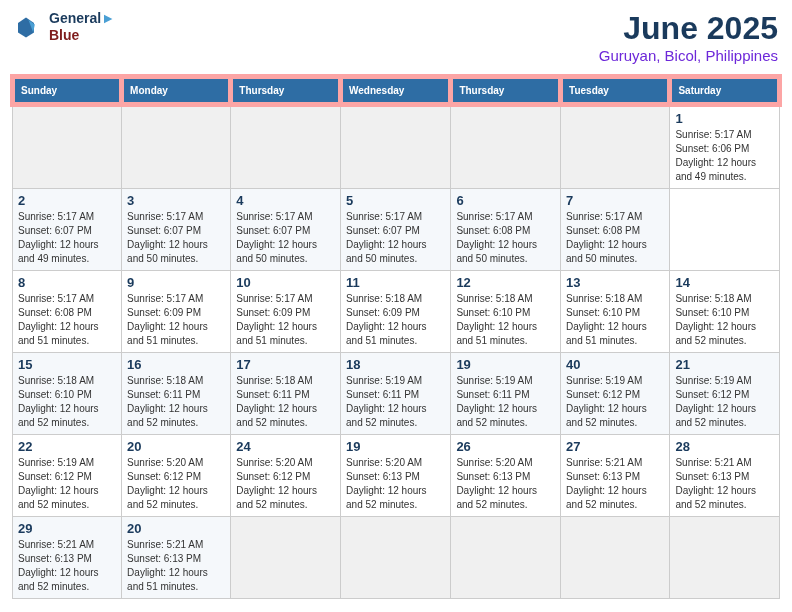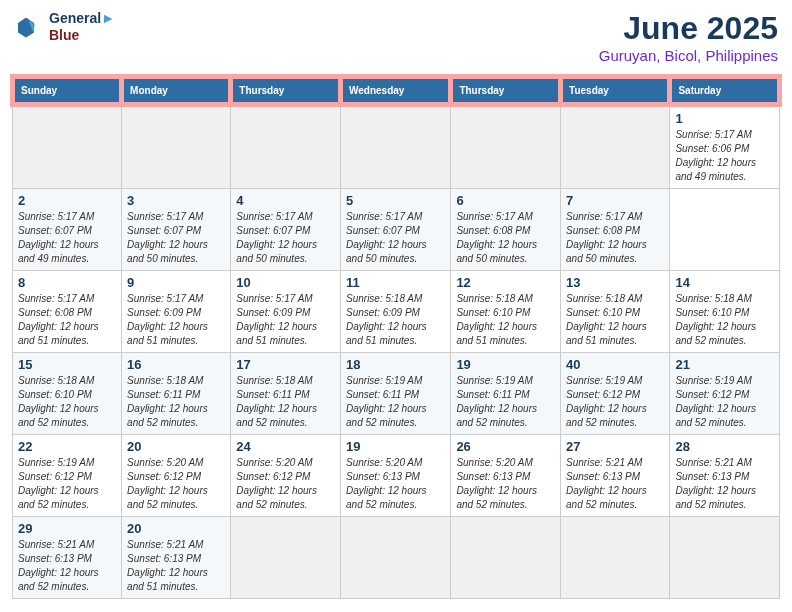--- a/index.html
+++ b/index.html
@@ -78,21 +78,20 @@
       font-size: 13px;
       font-weight: bold;
       color: #1a3a5c;
       display: block;
       margin-bottom: 2px;
     }
     .day-info {
       font-size: 10px;
       color: #333;
       line-height: 1.4;
-      font-style: italic;
     }
     .empty-cell {
       background: #f0f0f0 !important;
     }
   </style>
 </head>
 <body>
 
 <div class="header-area">
   <div class="logo">

